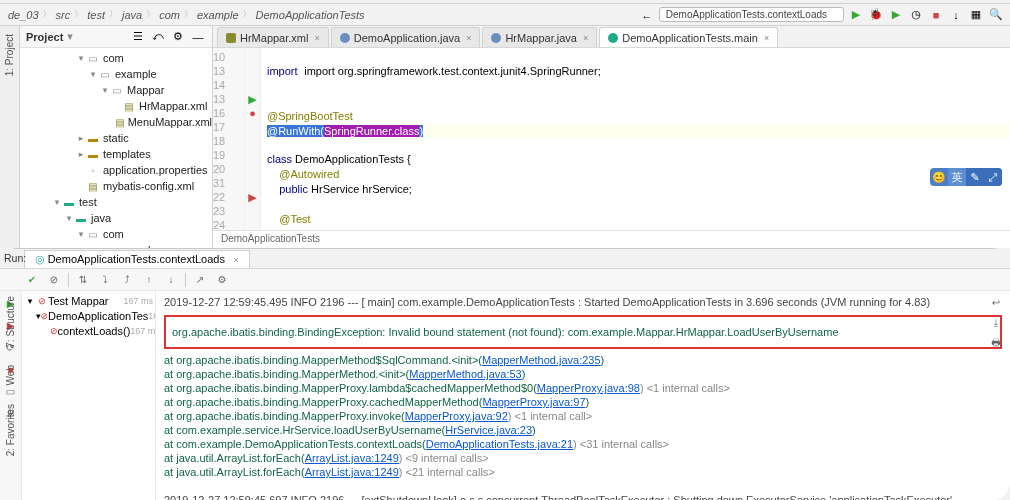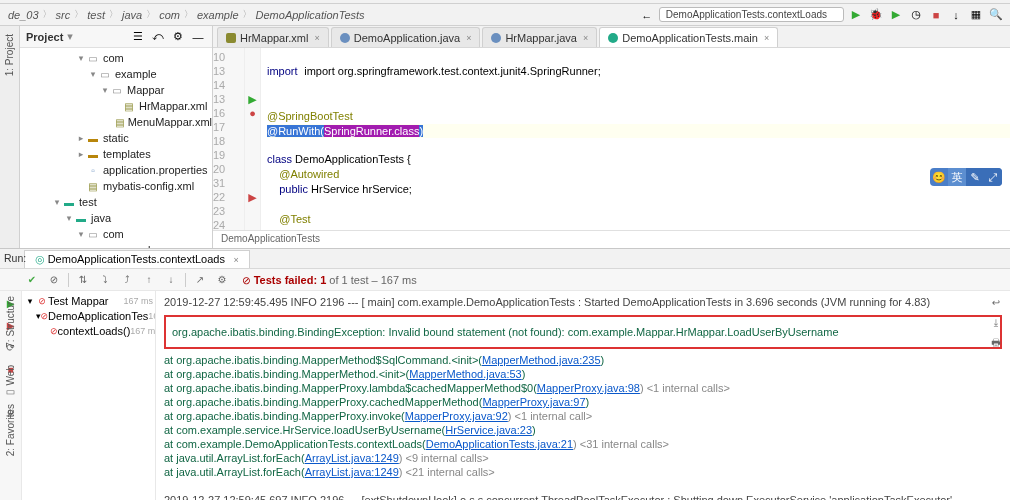--- a/index.html
+++ b/index.html
@@ -42,21 +42,21 @@
 .ann { color: #808000; }
 .hl-cls { background: #a21caf; }
 .sel { background: #3875d6; color: #fff; }
 .cur-line { background: #fffff0; display: block; }
 .breadcrumb-bottom { height: 18px; border-top: 1px solid #e0e0e0; padding: 2px 8px; color: #666; font-size: 10px; }
 .float-pill { position: absolute; right: 8px; top: 120px; display: flex; background: #4a7ec8; border-radius: 4px; overflow: hidden; }
 .float-pill span { width: 18px; height: 18px; display: flex; align-items: center; justify-content: center; color: #fff; font-size: 11px; }
 .float-pill .p2 { background: #5c8ed0; }
 .float-pill .p3 { background: #3a6eb8; }
 
-.run-panel { height: 252px; border-top: 1px solid #c8c8c8; background: #fff; display: flex; flex-direction: column; }
+.run-panel { height: 252px; border-top: 1px solid #c8c8c8; background: #fff; display: flex; flex-direction: column; border-radius: 18px; }
 .run-tab-row { height: 20px; background: #f2f2f2; display: flex; align-items: center; padding-left: 24px; border-bottom: 1px solid #d8d8d8; }
 .run-tab { padding: 2px 10px; background: #fff; border: 1px solid #d0d0d0; border-bottom: none; font-size: 10.5px; }
 .run-toolbar { height: 22px; background: #f7f7f7; display: flex; align-items: center; padding: 0 24px; border-bottom: 1px solid #e8e8e8; gap: 6px; }
 .rt-ico { width: 16px; height: 16px; cursor: pointer; display: inline-flex; align-items: center; justify-content: center; font-size: 10px; color: #666; }
 .rt-sep { width: 1px; height: 14px; background: #ccc; }
 .tests-failed { color: #a00; font-size: 10.5px; margin-left: 6px; }
 .run-body { flex: 1; display: flex; overflow: hidden; }
 .run-left-gutter { width: 22px; background: #f7f7f7; border-right: 1px solid #e8e8e8; display: flex; flex-direction: column; align-items: center; padding-top: 4px; gap: 6px; }
 .test-tree { width: 134px; border-right: 1px solid #e8e8e8; padding: 2px 0; overflow: hidden; }
 .test-tree .trow { display: flex; align-items: center; height: 15px; font-size: 10.5px; white-space: nowrap; cursor: pointer; padding-left: 2px; }
@@ -282,21 +282,20 @@
     <span class="rt-ico">⊘</span>
     <span class="rt-sep"></span>
     <span class="rt-ico">⇅</span>
     <span class="rt-ico">⤵</span>
     <span class="rt-ico">⤴</span>
     <span class="rt-ico">↑</span>
     <span class="rt-ico">↓</span>
     <span class="rt-sep"></span>
     <span class="rt-ico">↗</span>
     <span class="rt-ico">⚙</span>
-    <span class="tests-failed">⊘ <b>Tests failed: 1</b><span style="color:#666"> of 1 test – 167 ms</span></span>
   </div>
   <div class="run-body">
     <div class="run-left-gutter">
       <span class="rt-ico" style="color:#3a3">▶</span>
       <span class="rt-ico" style="color:#c44">▶</span>
       <span class="rt-ico">⟳</span>
       <span class="rt-ico" style="color:#c44">■</span>
       <span class="rt-ico">▭</span>
       <span class="rt-ico">⚲</span>
     </div>

